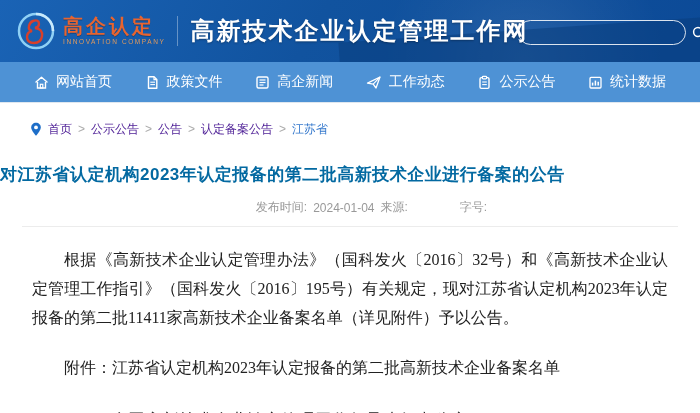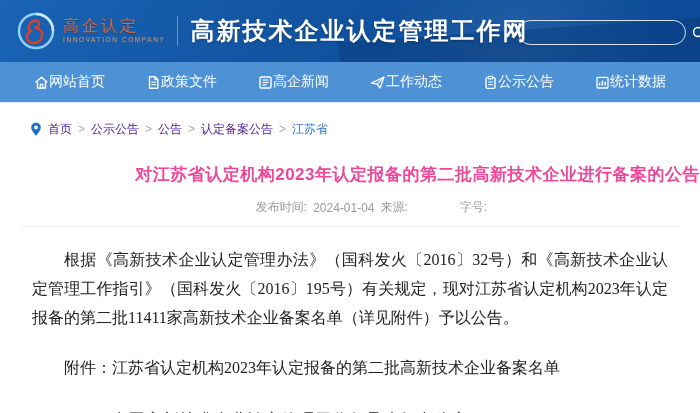--- a/index.html
+++ b/index.html
@@ -11,50 +11,50 @@
     background:linear-gradient(120deg,#1a63b5 0%,#11539f 45%,#0c4a97 100%);
     overflow:hidden; display:flex; align-items:center; padding:0 16px; }
   .banner::before { content:""; position:absolute; right:40px; top:-40px; width:340px; height:200px;
     background:radial-gradient(circle at 60% 50%, rgba(255,255,255,.10) 0%, rgba(255,255,255,.04) 35%, transparent 62%);
     pointer-events:none; }
   .banner::after { content:""; position:absolute; right:-60px; bottom:-26px; width:420px; height:60px;
     background:#093e7d; transform:rotate(-4deg); opacity:.55; pointer-events:none; }
   .logo-wrap { display:flex; align-items:center; gap:7px; z-index:2; }
   .logo-circle { width:40px; height:40px; flex:0 0 auto; }
   .brand-text { display:flex; flex-direction:column; line-height:1; }
-  .brand-cn { font-size:16px; font-weight:normal; color:#e8642f; letter-spacing:3px;
+  .brand-cn { font-size:20px; font-weight:bold; color:#e8642f; letter-spacing:3px;
     text-shadow:0 1px 0 rgba(0,0,0,.25); }
   .brand-en { font-size:6.5px; color:#e09a5d; letter-spacing:1.6px; margin-top:3px; }
   .logo-divider { width:1px; height:30px; background:rgba(255,255,255,.35); margin:0 12px; z-index:2; }
   .site-title { color:#ffffff; font-size:24px; font-weight:bold; letter-spacing:2px; z-index:2;
     text-shadow:0 1px 2px rgba(0,0,0,.3); white-space:nowrap; }
   .search-pill { position:absolute; right:14px; top:20px; width:168px; height:25px; z-index:3;
     border:1px solid rgba(255,255,255,.85); border-radius:13px; display:flex; align-items:center; }
   .search-input { flex:1; height:100%; background:transparent; border:none; outline:none;
     color:#fff; font-size:12px; padding:0 6px 0 12px; }
   .search-btn { width:26px; height:100%; background:transparent; border:none; cursor:pointer;
     display:flex; align-items:center; justify-content:center; }
 
   
   .nav { height:41px; background:#4e92d5; display:flex; align-items:stretch;
     justify-content:space-between; padding:0 26px; border-bottom:1px solid #dfe7ef; }
-  .nav-item { display:flex; align-items:center; color:#ffffff; font-size:14px;
+  .nav-item { display:flex; align-items:center; gap:7px; color:#ffffff; font-size:14px;
     text-decoration:none; padding:0 8px; cursor:pointer; }
   .nav-item svg { display:block; }
 
   
   .crumbs { display:flex; align-items:center; gap:6px; padding:0 0 0 30px; margin-top:18px;
     font-size:12px; color:#999; height:16px; }
   .crumb { color:#4c1d95; text-decoration:none; cursor:pointer; }
   .crumb-sep { color:#aaa; }
   .crumb.current { color:#3377cc; cursor:default; }
 
   
-  .article-title { text-align:right; margin-top:26px; font-size:17px; font-weight:bold;
-    color:#ec4899; letter-spacing:.5px; }
+  .article-title { text-align:left; margin-top:26px; font-size:17px; font-weight:bold;
+    color:#0369a1; letter-spacing:.5px; }
   .meta-row { display:flex; justify-content:center; align-items:center; gap:6px;
     margin-top:13px; font-size:12px; color:#999;padding-left:43px; }
   .meta-gap { width:40px; }
   .meta-size a { color:#999; text-decoration:none; margin-right:4px; cursor:pointer; }
   .meta-divider { border:none; border-top:1px solid #ececec; margin:10px 22px 0; }
 
   .article-body { font-family:"Liberation Serif","DejaVu Serif",serif; color:#222; }
   .article-paragraph { margin:18px 32px 0; font-size:16px; line-height:29px;
     text-indent:2em; text-align:justify; }
   .article-attachment { margin:24px 32px 0; font-size:16px; line-height:24px; text-indent:2em; }

